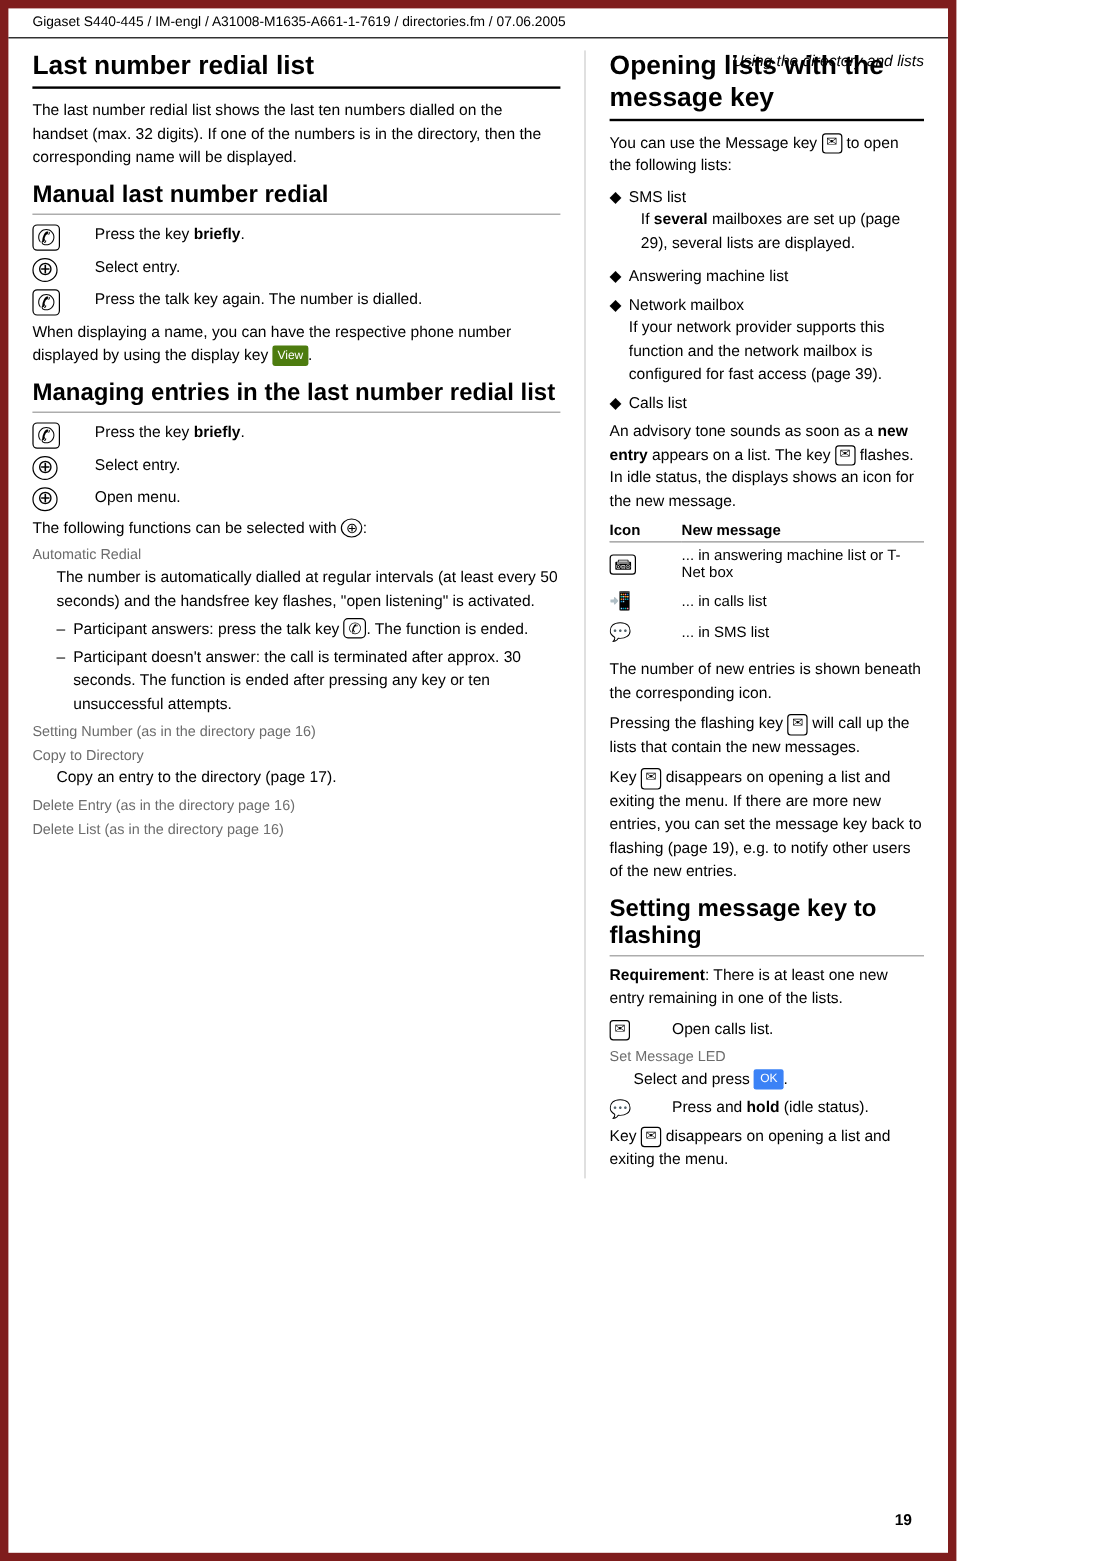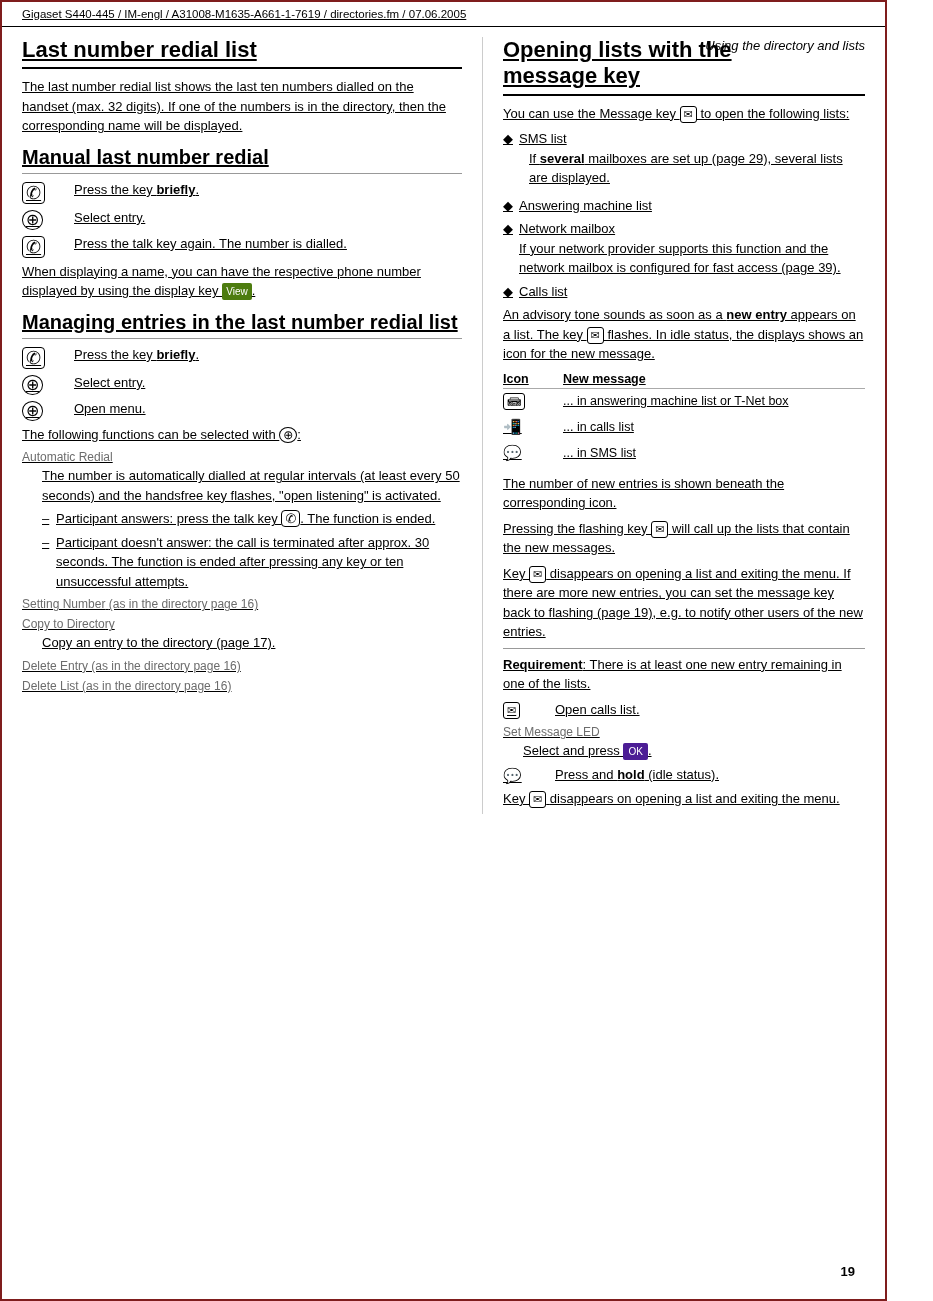--- a/index.html
+++ b/index.html
@@ -7,26 +7,25 @@
       width: 933px;
       min-height: 1301px;
       background: #fff;
       font-family: Arial, Helvetica, sans-serif;
       font-size: 13px;
       color: #000;
       position: relative;
     }
 
     .page-container {
-      width: 887px;
+      width: 797px;
       min-height: 1301px;
       padding: 0;
       position: relative;
-      border: 2px solid #7f1d1d;
-      text-decoration: underline;
+      border: 7px solid #7f1d1d;
     }
 
     
     .header-bar {
       display: flex;
       align-items: center;
       padding: 6px 20px;
       border-bottom: 1px solid #000;
       font-size: 11.5px;
       color: #000;
@@ -134,21 +133,21 @@
       background: #4d7c0f;
       color: #fff;
       font-size: 10px;
       padding: 1px 4px;
       border-radius: 2px;
       vertical-align: middle;
     }
 
     .ok-badge {
       display: inline-block;
-      background: #4c1d95;
+      background: #3b82f6;
       color: #fff;
       font-size: 10px;
       padding: 1px 5px;
       border-radius: 2px;
       vertical-align: middle;
     }
 
     .bullet-row {
       display: flex;
       align-items: flex-start;
@@ -434,20 +433,21 @@
       <p>The number of new entries is shown beneath the corresponding icon.</p>
 
       <p>
         Pressing the flashing key <span class="inline-icon">✉</span> will call up the lists that contain the new messages.
       </p>
 
       <p>
         Key <span class="inline-icon">✉</span> disappears on opening a list and exiting the menu. If there are more new entries, you can set the message key back to flashing (page 19), e.g. to notify other users of the new entries.
       </p>
 
+      <div class="subsection-title">Setting message key to flashing</div>
       <hr class="subsection-divider">
 
       <p>
         <span class="bold">Requirement</span><span>: There is at least one new entry remaining in one of the lists.</span>
       </p>
 
       <div class="icon-row">
         <div class="icon-cell">
           <span class="inline-icon">✉</span>
         </div>

